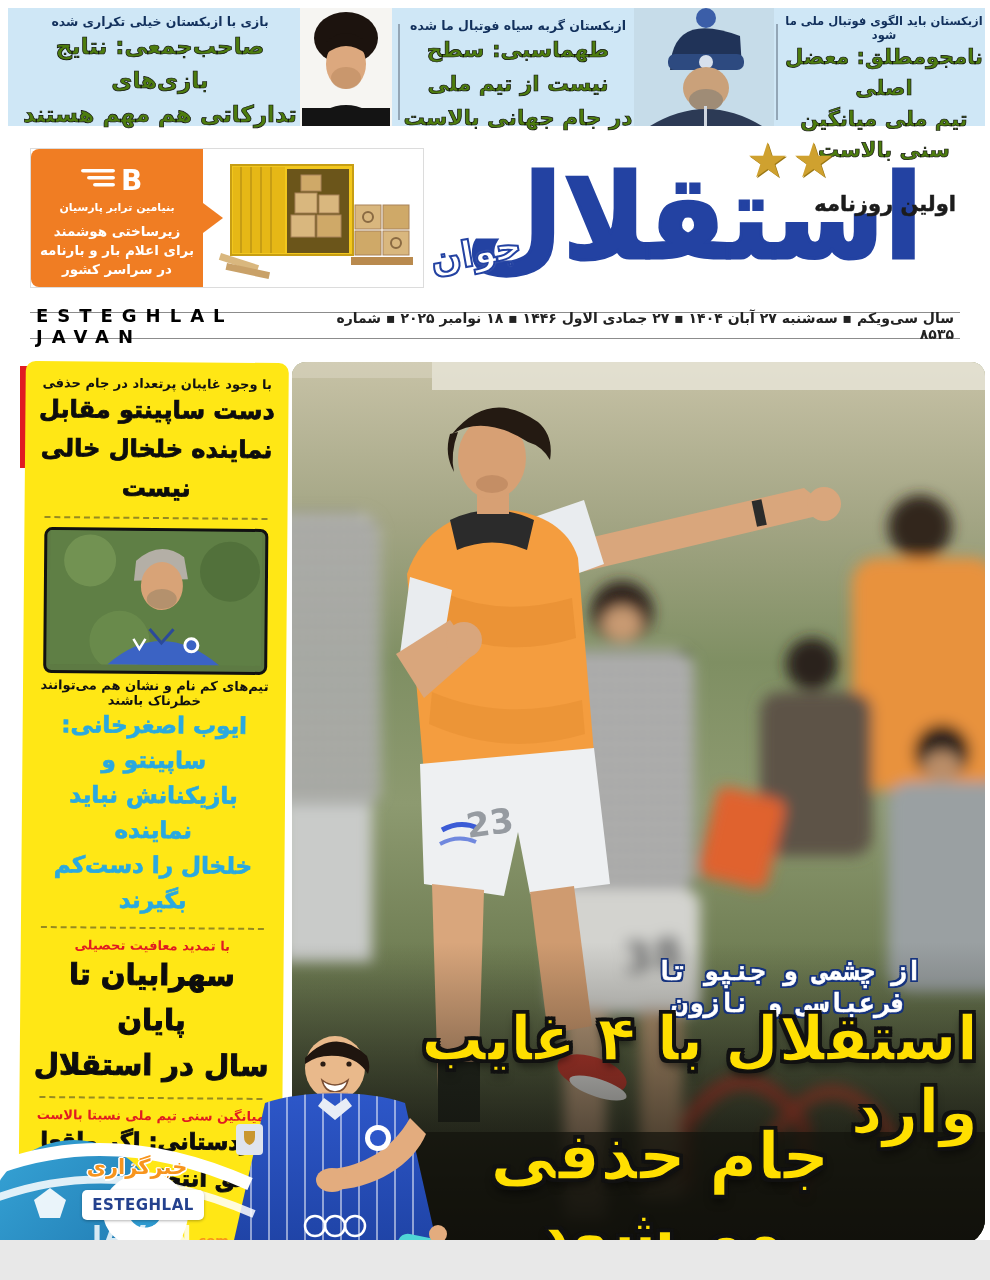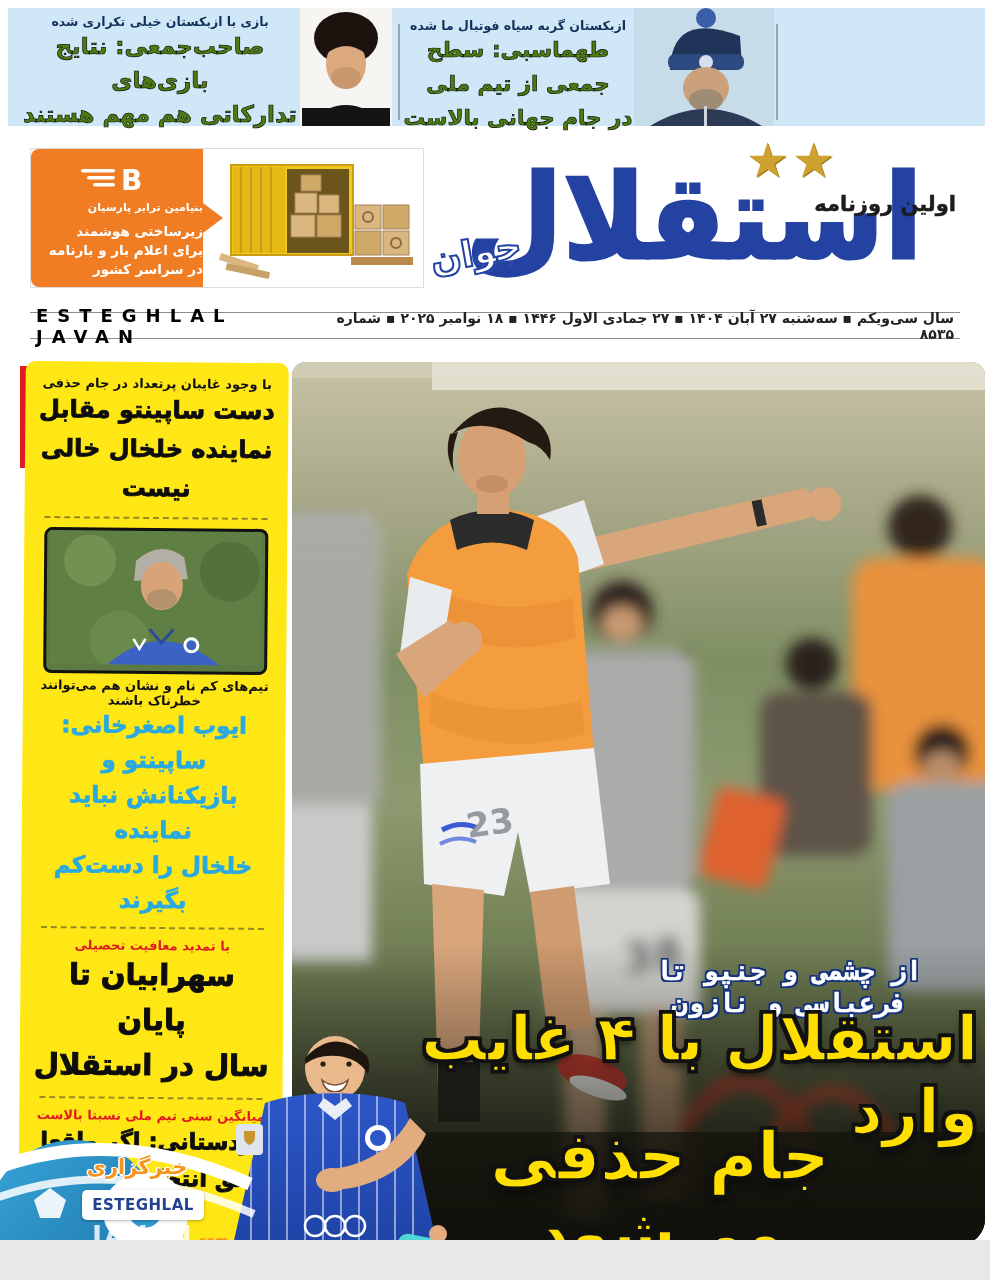--- a/index.html
+++ b/index.html
@@ -1,19 +1,19 @@
 <!DOCTYPE html>
 <html><head>
 <meta charset="utf-8">
 <style>
   html,body{margin:0;padding:0;background:#e8e8e8;}
   #page{position:relative;width:990px;height:1240px;background:#fff;overflow:hidden;
         font-family:"DejaVu Sans",sans-serif;}
   .abs{position:absolute;}
-  .rtl{direction:rtl;text-align:right;}
+  .rtl{direction:rtl;}
   
   .strip{left:8px;top:8px;width:977px;height:118px;background:#cfe7f6;}
   .t-kicker{font-size:12.5px;font-weight:bold;color:#12305c;}
   .t-head{font-size:23px;font-weight:bold;color:#4d7c0f;line-height:34px;-webkit-text-stroke:.7px #0d0d0d;}
   .vline{width:1.5px;background:#93a6b6;}
   
   .ad{left:30px;top:148px;width:392px;height:138px;background:#fff;border:1px solid #dcdcdc;}
   .ad-orange{left:0;top:0;width:172px;height:138px;background:#f07d23;border-radius:8px 0 0 8px;color:#fff;text-align:center;}
   .ad-pointer{left:172px;top:54px;width:0;height:0;border-top:15px solid transparent;border-bottom:15px solid transparent;border-left:20px solid #f07d23;}
   .ad-line{font-size:13.5px;font-weight:bold;line-height:19px;}
@@ -86,38 +86,44 @@
         <ellipse cx="46" cy="56" rx="20" ry="25" fill="#dca87e"></ellipse>
         <path d="M26,46 Q46,30 66,46 L66,34 Q46,16 26,34 Z" fill="#1c130e"></path>
         <ellipse cx="46" cy="70" rx="15" ry="11" fill="#b9885e" opacity=".55"></ellipse>
         <path d="M4,118 Q46,76 88,118 Z" fill="#141414"></path>
         <rect x="2" y="100" width="88" height="18" fill="#141414"></rect>
       </svg>
     </div>
     <div class="abs vline" style="left:390px;top:16px;height:96px;"></div>
     <div class="abs rtl" style="left:394px;top:10px;width:232px;height:108px;text-align:center;">
       <div class="t-kicker">ازبکستان گربه سیاه فوتبال ما شده</div>
-      <div class="t-head" style="font-size:21.5px;">طهماسبی: سطح جمعی از تیم ملی</div>
+      <div class="t-head" style="font-size:21.5px;">طهماسبی: سطح نیست از تیم ملی</div>
       <div class="t-head" style="font-size:21.5px;">در جام جهانی بالاست</div>
     </div>
 
     <div class="abs" style="left:626px;top:0;width:140px;height:118px;">
       <svg width="140" height="118" viewBox="0 0 140 118">
         <rect width="140" height="118" fill="#c6dce9"></rect>
         <circle cx="72" cy="10" r="10" fill="#3b5ea8"></circle>
         <path d="M38,46 Q48,6 106,28 L108,60 L36,62 Z" fill="#203358"></path>
         <rect x="34" y="46" width="76" height="16" rx="7" fill="#2d4a80"></rect>
         <circle cx="72" cy="54" r="7" fill="#d7e0ec"></circle>
         <ellipse cx="72" cy="80" rx="23" ry="21" fill="#caa17a"></ellipse>
         <ellipse cx="72" cy="92" rx="17" ry="11" fill="#9f8c76"></ellipse>
         <path d="M16,118 Q72,84 128,118 Z" fill="#2c3a55"></path>
         <rect x="70" y="98" width="3" height="20" fill="#cfd6df"></rect>
       </svg>
     </div>
     <div class="abs vline" style="left:768px;top:16px;height:96px;"></div>
+    <div class="abs rtl" style="left:772px;top:6px;width:208px;height:112px;text-align:center;">
+      <div class="t-kicker" style="font-size:11.5px;">ازبکستان باید الگوی فوتبال ملی ما شود</div>
+      <div class="t-head" style="font-size:21px;line-height:31px;">نامجومطلق: معضل اصلی</div>
+      <div class="t-head" style="font-size:21px;line-height:31px;">تیم ملی میانگین</div>
+      <div class="t-head" style="font-size:21px;line-height:31px;">سنی بالاست</div>
+    </div>
   </div>
 
   <div class="abs ad">
     <div class="abs ad-orange">
       <svg width="80" height="40" viewBox="0 0 80 40" style="margin-top:10px;">
         <rect x="4" y="10" width="34" height="3.5" rx="2" fill="#fff"></rect>
         <rect x="10" y="17" width="28" height="3.5" rx="2" fill="#fff"></rect>
         <rect x="16" y="24" width="22" height="3.5" rx="2" fill="#fff"></rect>
         <text x="44" y="31" font-size="28" font-weight="bold" fill="#fff">B</text>
       </svg>

